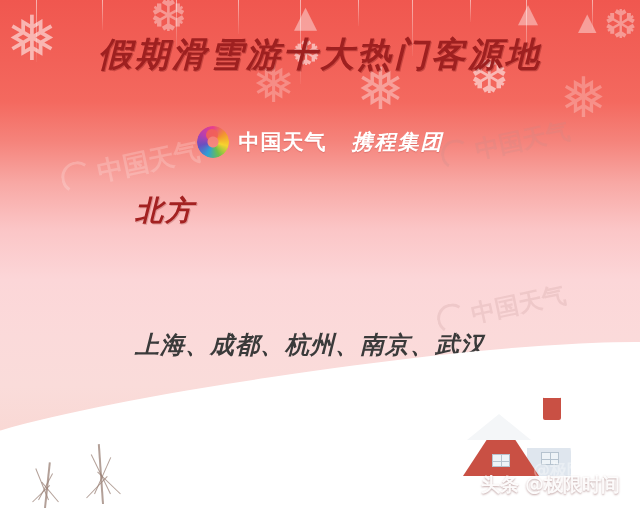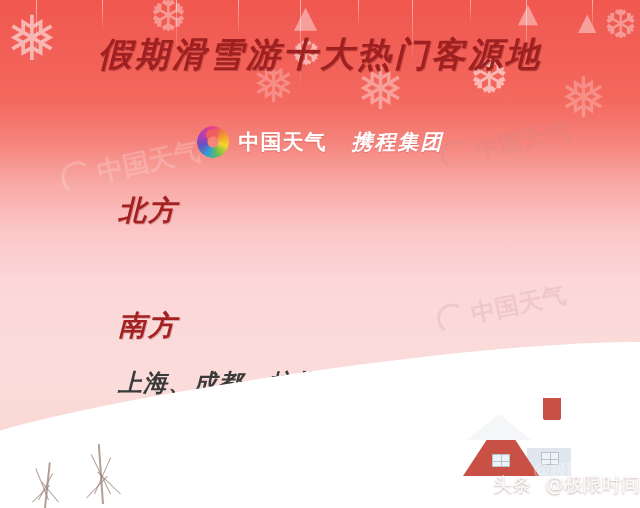--- a/index.html
+++ b/index.html
@@ -143,21 +143,21 @@
     font-style: italic;
     color: #ffffff;
     letter-spacing: 2px;
     margin-left: 15px;
     text-shadow: 0 1px 1px rgba(160,40,40,0.25);
   }
 
   
   .region {
     position: absolute;
-    left: 118px;
+    left: 135px;
   }
   .region-title {
     font-size: 28px;
     font-weight: bold;
     font-style: italic;
     color: #a32121;
     letter-spacing: 2px;
     text-shadow: 1px 1px 0 rgba(130,25,25,0.25);
   }
   .region-cities {
@@ -261,27 +261,27 @@
   .twig {
     position: absolute;
     background: #9a8076;
     transform-origin: bottom center;
     opacity: 0.75;
   }
 
   
   .attribution {
     position: absolute;
-    right: 0;
+    right: 20px;
     bottom: 10px;
     display: flex;
     align-items: center;
-    gap: 14px;
+    gap: 6px;
     font-size: 19px;
-    font-weight: normal;
+    font-weight: bold;
     color: rgba(255,255,255,0.92);
     text-shadow: 0 1px 2px rgba(120,60,60,0.45);
     white-space: nowrap;
     user-select: none;
   }
   .attr-ghost {
     position: absolute;
     right: 22px;
     bottom: 26px;
     font-size: 17px;
@@ -345,21 +345,20 @@
     <span class="pinwheel"></span>
     <span class="brand-cn">中国天气</span>
     <span class="brand-ctrip">携程集团</span>
   </div>
 
   <div class="region" id="region-north">
     <div class="region-title">北方</div>
   </div>
 
   <div class="region" id="region-south">
-    <div class="region-title">南方</div>
     <div class="region-cities">上海、成都、杭州、南京、武汉</div>
   </div>
 
   <div class="snow-slope"></div>
   <div class="snow-mound" style="left:380px; top:430px; width:300px; height:110px;"></div>
   <div class="snow-mound" style="left:430px; top:408px; width:160px; height:80px;"></div>
 
   <div class="cabin">
     <div class="chimney-figure"></div>
     <div class="chimney-cap"></div>

